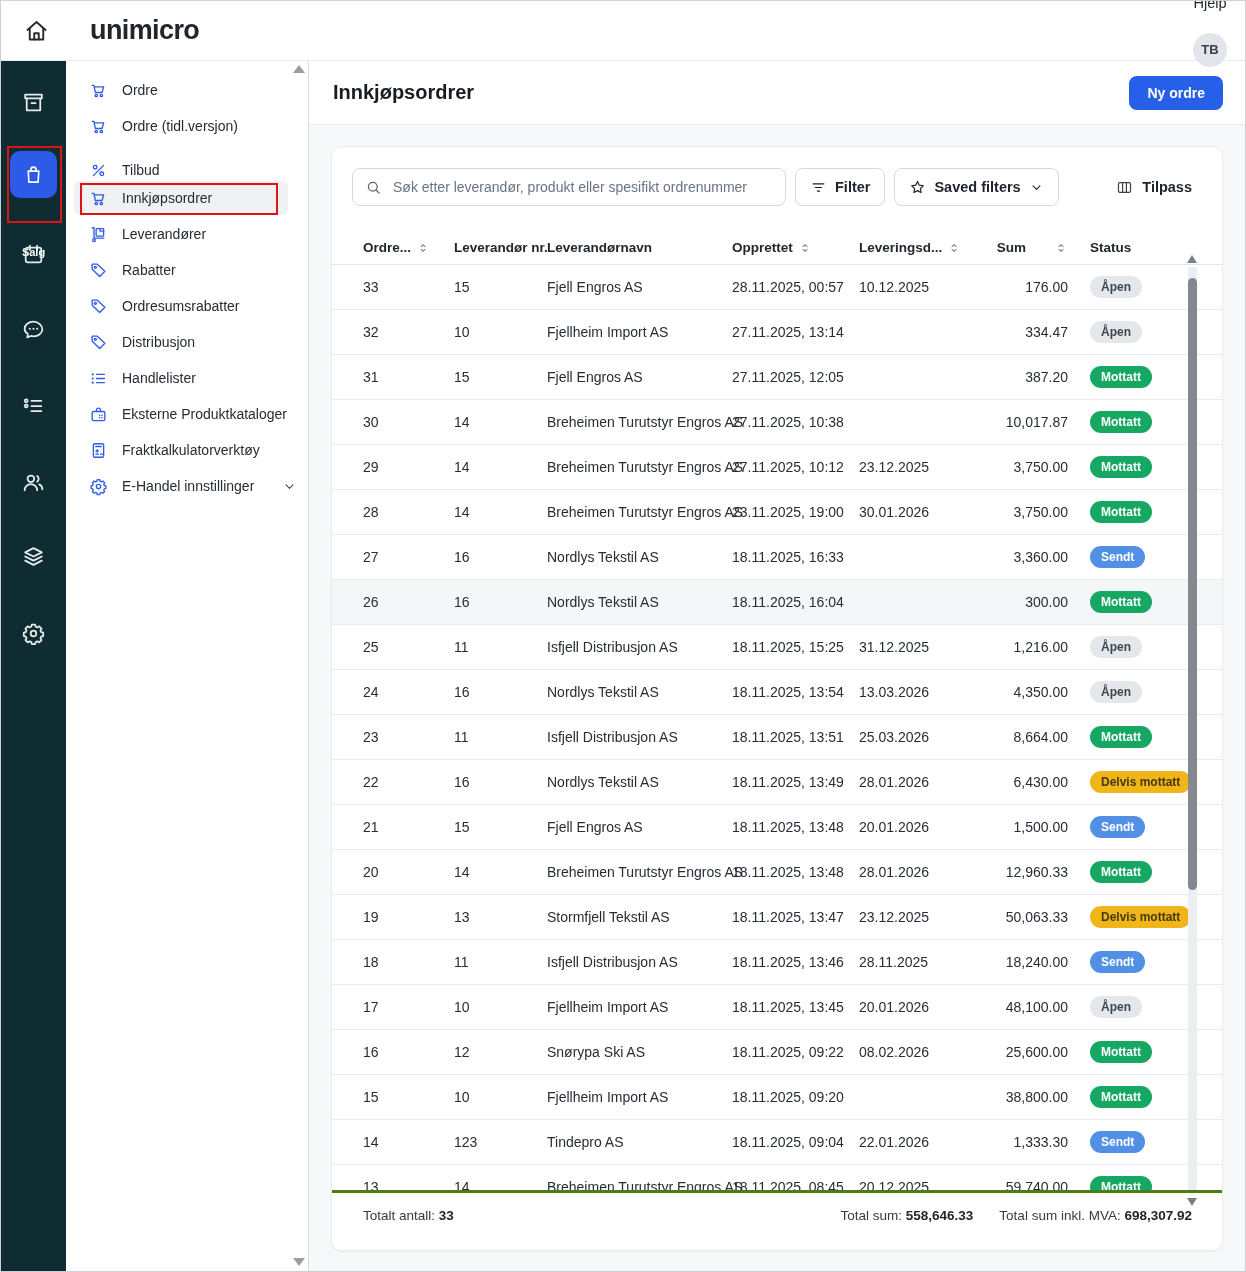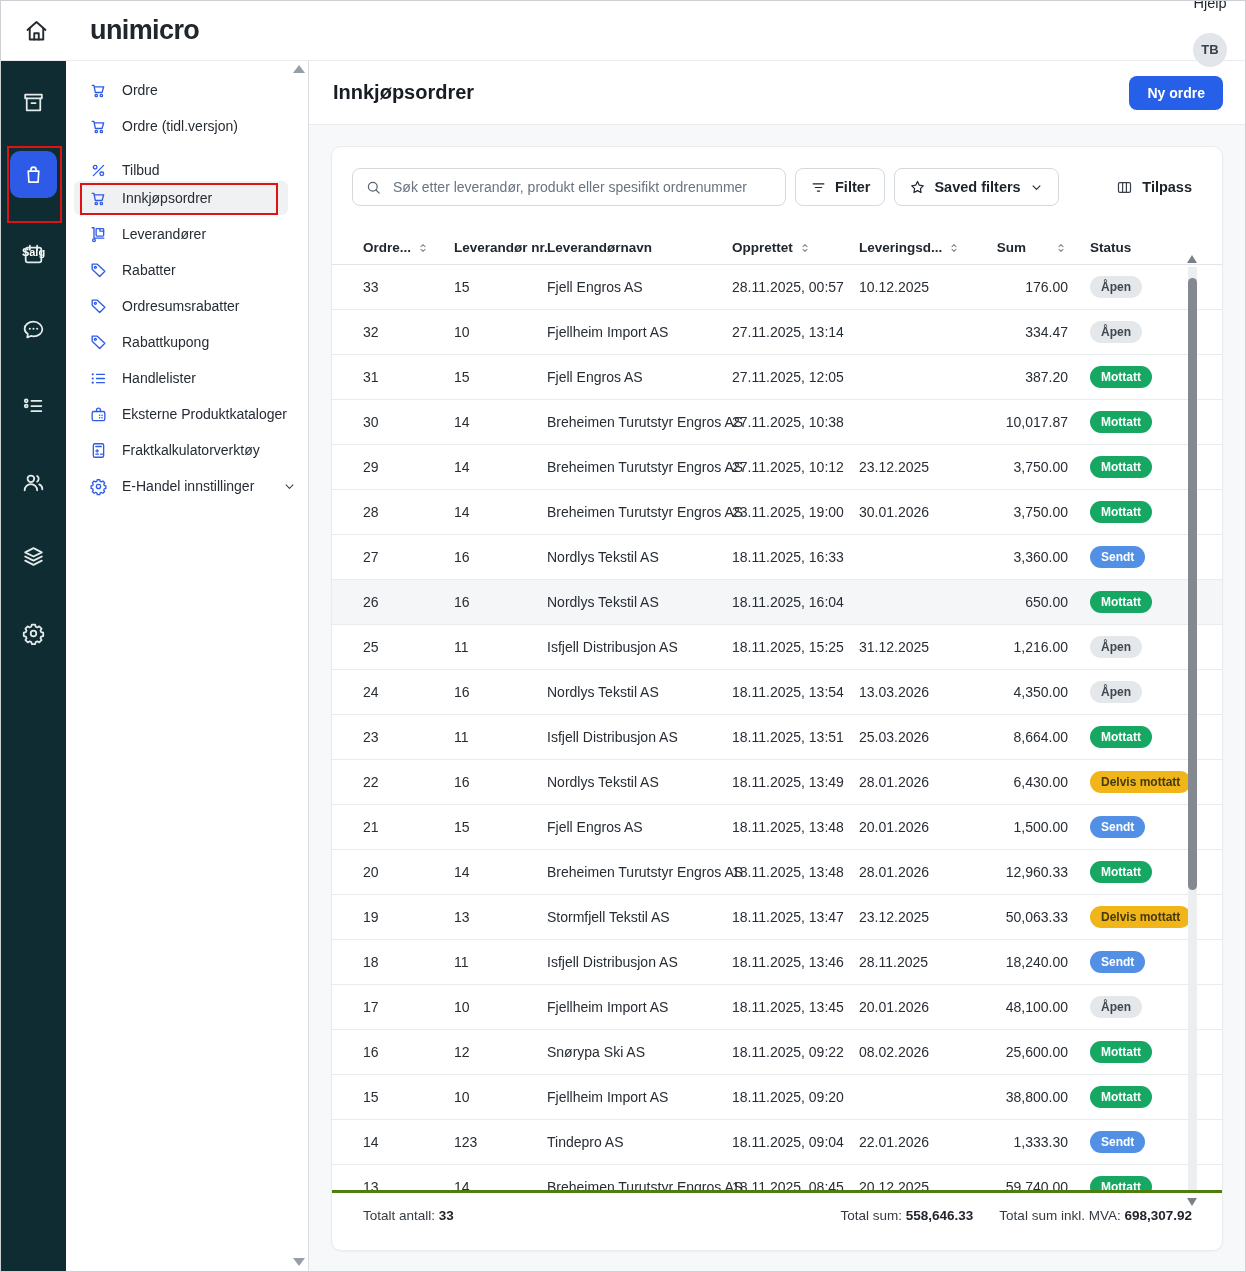--- a/index.html
+++ b/index.html
@@ -274,21 +274,21 @@
         </span>
         <span class="si-label">Ordresumsrabatter</span>
       </div>
       <div class="side-item" style="top: 264px;">
         <span class="si-icon">
           <svg viewBox="0 0 24 24" fill="none" stroke="currentColor" stroke-width="1.7" stroke-linecap="round" stroke-linejoin="round">
             <path d="M4 10.5V4h6.5L20 13l-6.5 6.5L4 10.5z"></path>
             <circle cx="8" cy="8" r="1.3"></circle>
           </svg>
         </span>
-        <span class="si-label">Rabattkupong</span>
+        <span class="si-label">Distribusjon</span>
       </div>
       <div class="side-item" style="top: 300px;">
         <span class="si-icon">
           <svg viewBox="0 0 24 24" fill="none" stroke="currentColor" stroke-width="1.7" stroke-linecap="round" stroke-linejoin="round">
             <circle cx="4.7" cy="6.7" r="1.4" fill="currentColor" stroke="none"></circle>
             <circle cx="4.7" cy="12" r="1.4" fill="currentColor" stroke="none"></circle>
             <circle cx="4.7" cy="17.3" r="1.4" fill="currentColor" stroke="none"></circle>
             <path d="M9.5 6.7h10M9.5 12h10M9.5 17.3h10"></path>
           </svg>
         </span>
@@ -493,21 +493,21 @@
           <div class="cell c-lev"></div>
           <div class="cell c-sum">3,360.00</div>
           <div class="cell c-sta badge-wrap"><span class="badge" style="background: rgb(82, 144, 230); color: rgb(255, 255, 255);">Sendt</span></div>
         </div>
         <div class="trow hl">
           <div class="cell c-ord">26</div>
           <div class="cell c-lnr">16</div>
           <div class="cell c-nav">Nordlys Tekstil AS</div>
           <div class="cell c-opp">18.11.2025, 16:04</div>
           <div class="cell c-lev"></div>
-          <div class="cell c-sum">650.00</div>
+          <div class="cell c-sum">300.00</div>
           <div class="cell c-sta badge-wrap"><span class="badge" style="background: rgb(22, 167, 99); color: rgb(255, 255, 255);">Mottatt</span></div>
         </div>
         <div class="trow">
           <div class="cell c-ord">25</div>
           <div class="cell c-lnr">11</div>
           <div class="cell c-nav">Isfjell Distribusjon AS</div>
           <div class="cell c-opp">18.11.2025, 15:25</div>
           <div class="cell c-lev">31.12.2025</div>
           <div class="cell c-sum">1,216.00</div>
           <div class="cell c-sta badge-wrap"><span class="badge" style="background: rgb(229, 232, 235); color: rgb(63, 70, 80);">Åpen</span></div>

